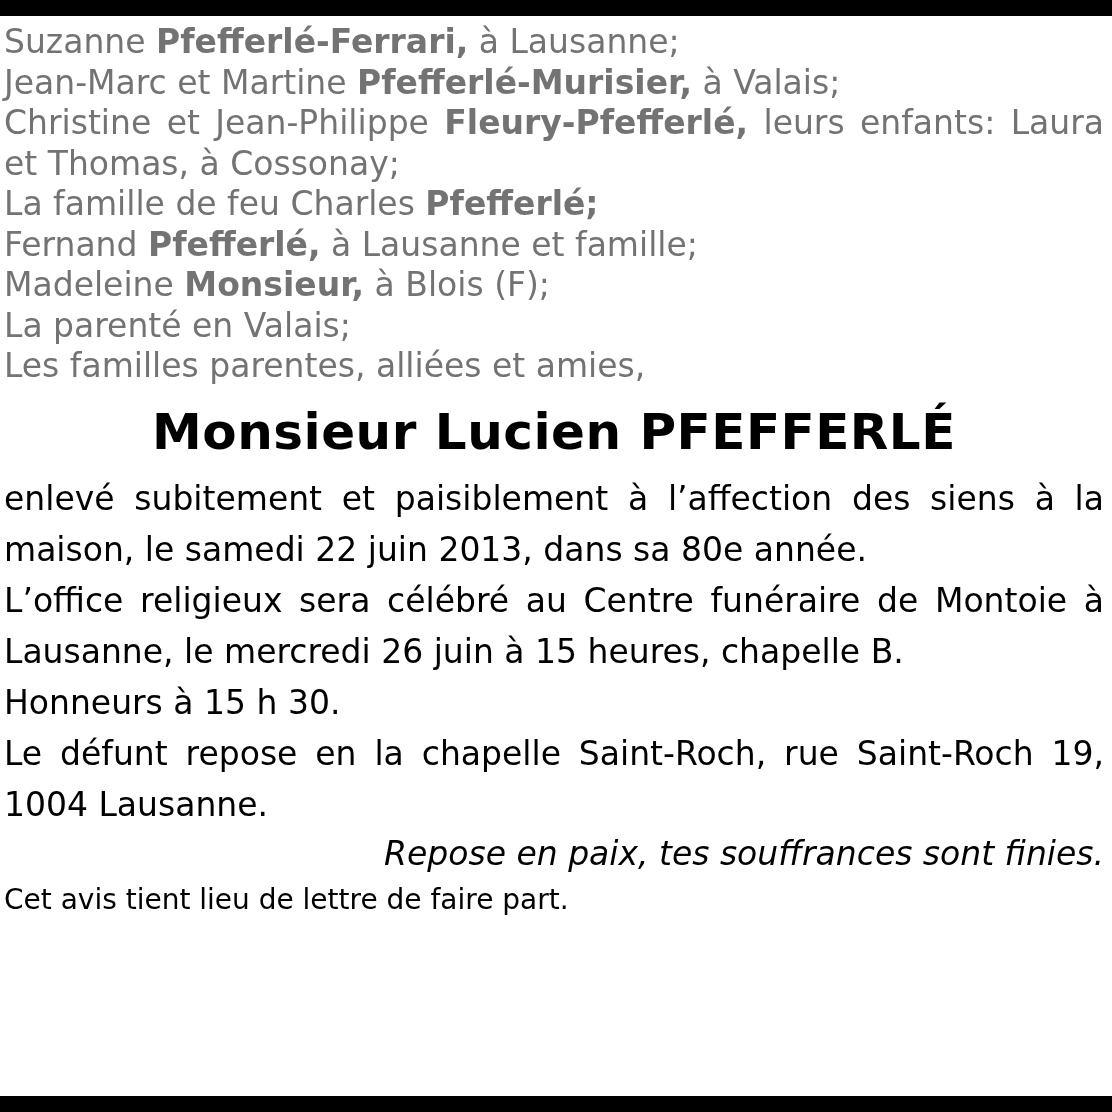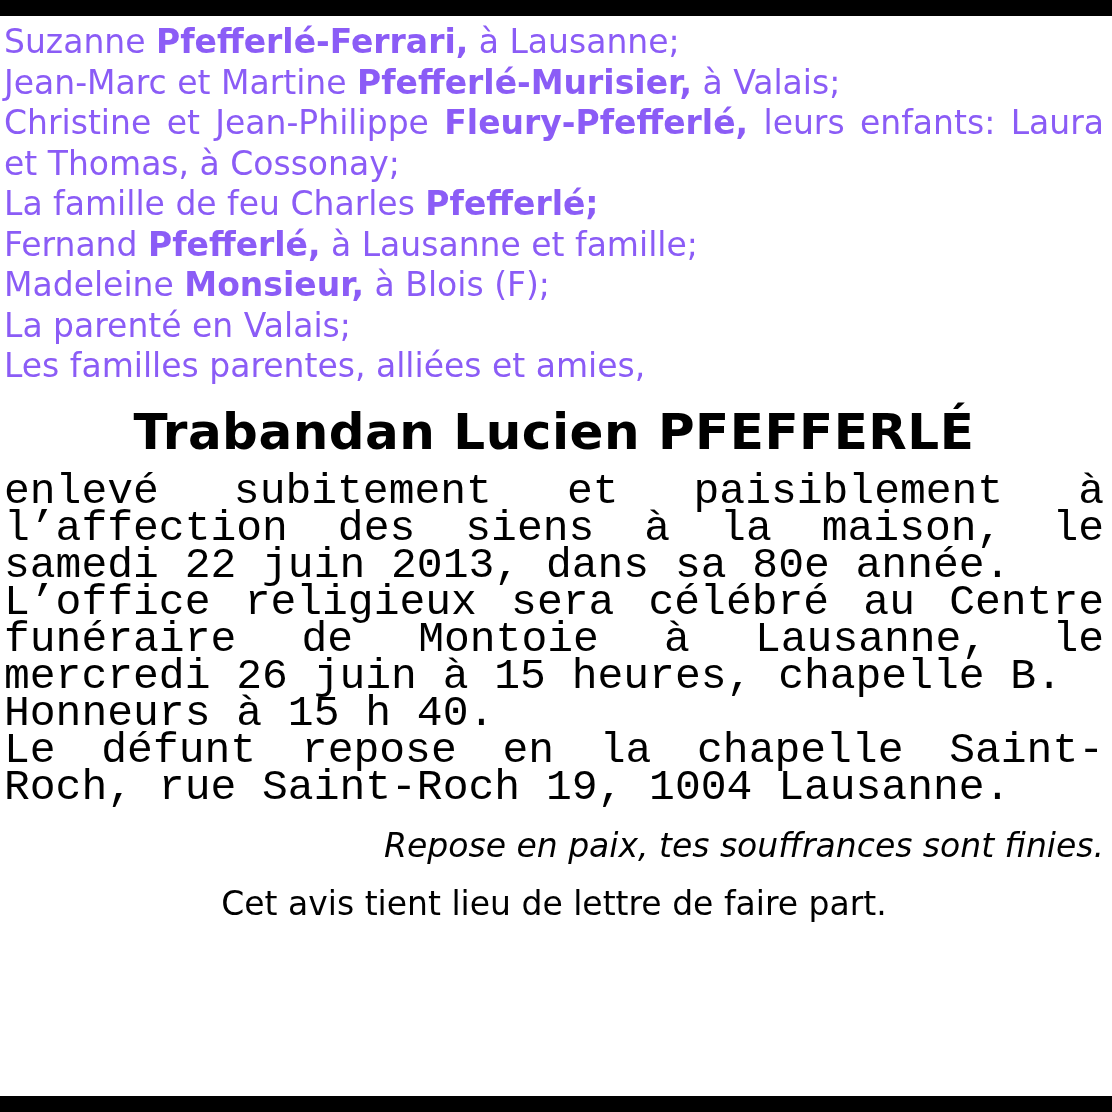--- a/index.html
+++ b/index.html
@@ -30,63 +30,62 @@
     position: absolute;
     bottom: 0;
     left: 0;
   }
   .body-area {
     padding: 6px 8px 0 4px;
   }
   .line {
     font-size: 33px;
     line-height: 40.5px;
-    color: #8b5cf6;
+    color: #737373;
     white-space: nowrap;
   }
   .justify {
     text-align: justify;
     text-align-last: left;
     white-space: normal;
   }
   b {
     font-weight: bold;
   }
   .deceased-name {
     text-align: center;
     font-size: 50px;
     line-height: 62px;
     font-weight: bold;
     letter-spacing: 0.5px;
     margin: 14px 0 10px 0;
     color: #000000;
   }
   .para {
-    font-size: 43px;
-    line-height: 37px;
+    font-size: 33px;
+    line-height: 51px;
     color: #000000;
-    font-family: Liberation Mono, monospace;
   }
   .para.justify2 {
     text-align: justify;
     text-align-last: left;
   }
   .quote {
     font-style: italic;
     font-size: 33px;
     line-height: 40.5px;
     text-align: right;
-    margin-top: 20px;
+    margin-top: 4px;
     color: #000000;
   }
   .closing {
-    text-align: center;
-    font-size: 33px;
+    text-align: left;
+    font-size: 28px;
     line-height: 40.5px;
-    margin-top: 18px;
+    margin-top: 6px;
     color: #000000;
   }
 </style>
 </head>
 <body>
 
 <div class="notice">
 
   <div class="rule-top"></div>
 
@@ -120,25 +119,25 @@
 
     <div class="line">
       <span>La parenté en Valais;</span><b></b><span></span>
     </div>
 
     <div class="line">
       <span>Les familles parentes, alliées et amies,</span><b></b><span></span>
     </div>
 
 
-    <div class="deceased-name">Trabandan Lucien PFEFFERLÉ</div>
+    <div class="deceased-name">Monsieur Lucien PFEFFERLÉ</div>
 
     <div class="para justify2">enlevé subitement et paisiblement à l’affection des siens à la maison, le samedi 22 juin 2013, dans sa 80e année.</div>
     <div class="para justify2">L’office religieux sera célébré au Centre funéraire de Montoie à Lausanne, le mercredi 26 juin à 15 heures, chapelle B.</div>
-    <div class="para">Honneurs à 15 h 40.</div>
+    <div class="para">Honneurs à 15 h 30.</div>
     <div class="para justify2">Le défunt repose en la chapelle Saint-Roch, rue Saint-Roch 19, 1004 Lausanne.</div>
 
 
     <div class="quote">Repose en paix, tes souffrances sont finies.</div>
 
     <div class="closing">Cet avis tient lieu de lettre de faire part.</div>
 
   </div>
 
   <div class="rule-bottom"></div>

